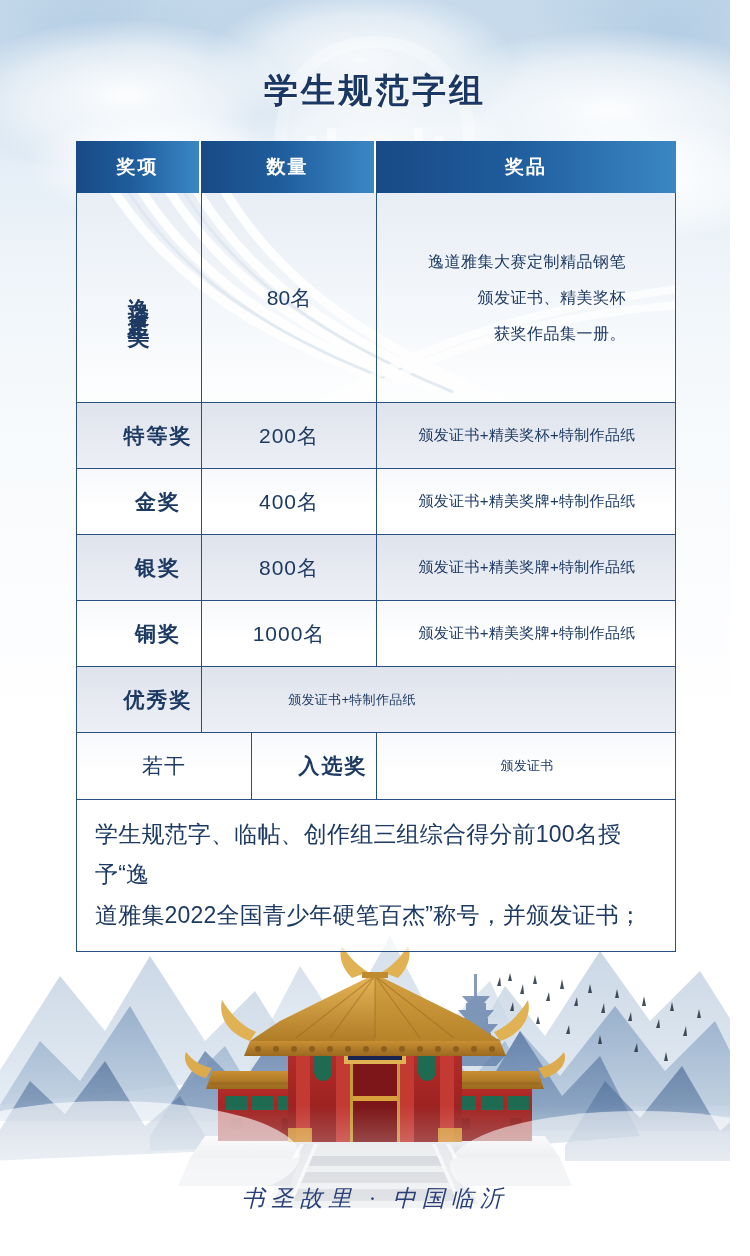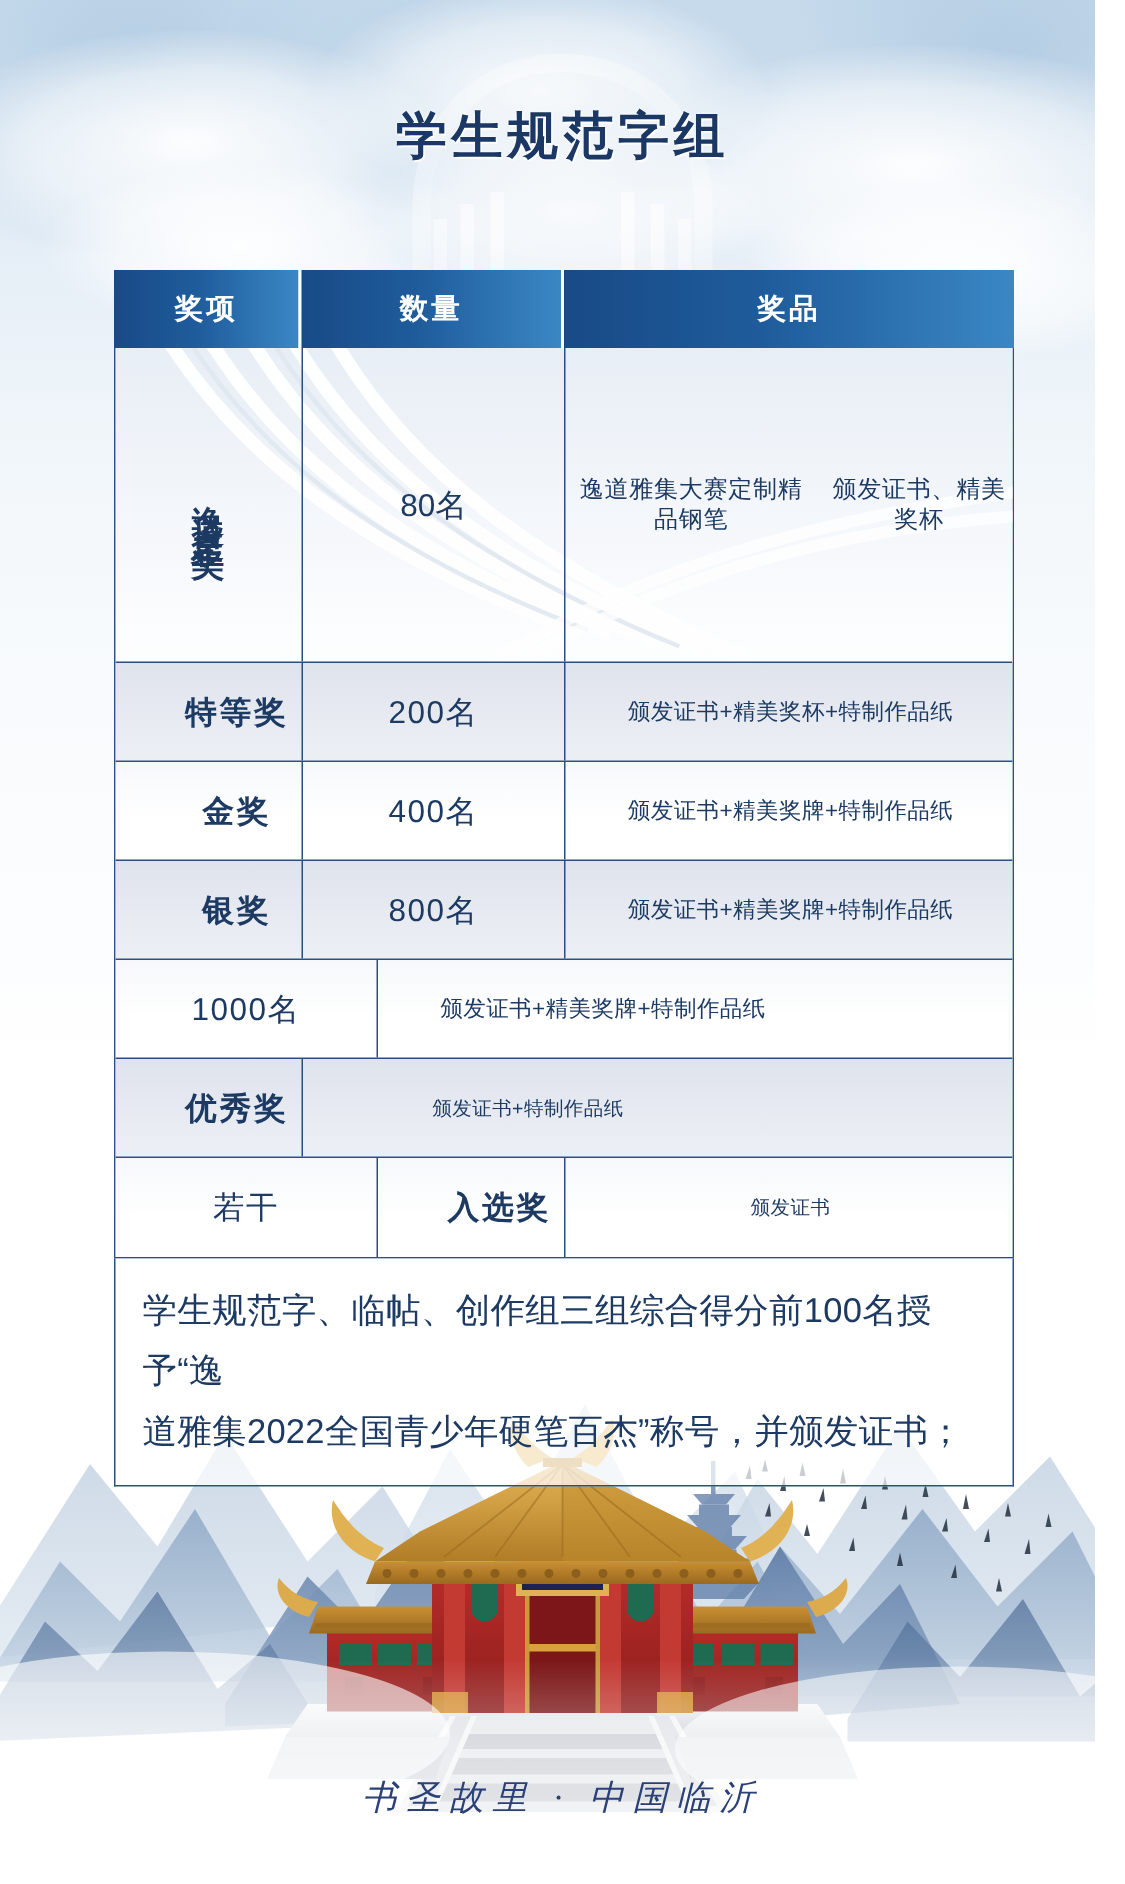--- a/index.html
+++ b/index.html
@@ -63,21 +63,20 @@
     text-shadow: 0 0 2px rgba(255,255,255,.95), 1px 1px 0 rgba(255,255,255,.8);
     z-index: 6;
   }
 
   
   .table-zone {
     position: absolute;
     left: 76px; top: 141px;
     width: 600px;
     z-index: 5;
-    margin-top: 39px;
   }
   .thead { display: flex; height: 52px; }
   .th {
     color: #ffffff;
     font-size: 19px;
     font-weight: bold;
     letter-spacing: 2px;
     display: flex;
     align-items: center;
     justify-content: center;
@@ -129,25 +128,26 @@
     text-orientation: upright;
     font-size: 22px;
     font-weight: bold;
     letter-spacing: 7px;
     line-height: 1.05;
     color: #1d3a63;
   }
   .row-feature .qty { font-size: 21px; }
   .prize-lines {
     display: flex;
-    flex-direction: row;
+    flex-direction: column;
     gap: 16px;
     font-size: 16px;
     line-height: 1.25;
     letter-spacing: .5px;
+    text-align: right;
   }
 
   
   .row-n { height: 66px; }
   .row-alt { background: linear-gradient(180deg,#dfe3ec 0%, #e7eaf1 55%, #eceff4 100%); }
   .row-plain { background: linear-gradient(180deg,#f6f8fb 0%, #ffffff 60%, #ffffff 100%); }
   .row-n .name { font-size: 21px; font-weight: bold; letter-spacing: 2px; padding-left: 44px; }
   .row-n .qty  { font-size: 21px; letter-spacing: 1px; }
   .row-n .prize{ font-size: 15px; letter-spacing: .3px; }
   .row-n .prize.big { font-size: 13px; }
@@ -257,20 +257,21 @@
 
       <div class="tr row-feature">
         <div class="td c1">
           <span class="vertical-name">逸道之星奖</span>
         </div>
         <div class="td c2 qty">80名</div>
         <div class="td c3">
           <div class="prize-lines">
             <span>逸道雅集大赛定制精品钢笔</span>
             <span>颁发证书、精美奖杯</span>
+            <span>获奖作品集一册。</span>
           </div>
         </div>
       </div>
 
       <div class="tr row-n row-alt">
         <div class="td c1 name">特等奖</div>
         <div class="td c2 qty">200名</div>
         <div class="td c3 prize">颁发证书+精美奖杯+特制作品纸</div>
       </div>
 
@@ -280,20 +281,21 @@
         <div class="td c3 prize">颁发证书+精美奖牌+特制作品纸</div>
       </div>
 
       <div class="tr row-n row-alt">
         <div class="td c1 name">银奖</div>
         <div class="td c2 qty">800名</div>
         <div class="td c3 prize">颁发证书+精美奖牌+特制作品纸</div>
       </div>
 
       <div class="tr row-n row-plain">
+        <div class="td c1 name">铜奖</div>
         <div class="td c2 qty">1000名</div>
         <div class="td c3 prize">颁发证书+精美奖牌+特制作品纸</div>
       </div>
 
       <div class="tr row-n row-alt">
         <div class="td c1 name">优秀奖</div>
         <div class="td c3 prize big">颁发证书+特制作品纸</div>
       </div>
 
       <div class="tr row-n row-plain">

